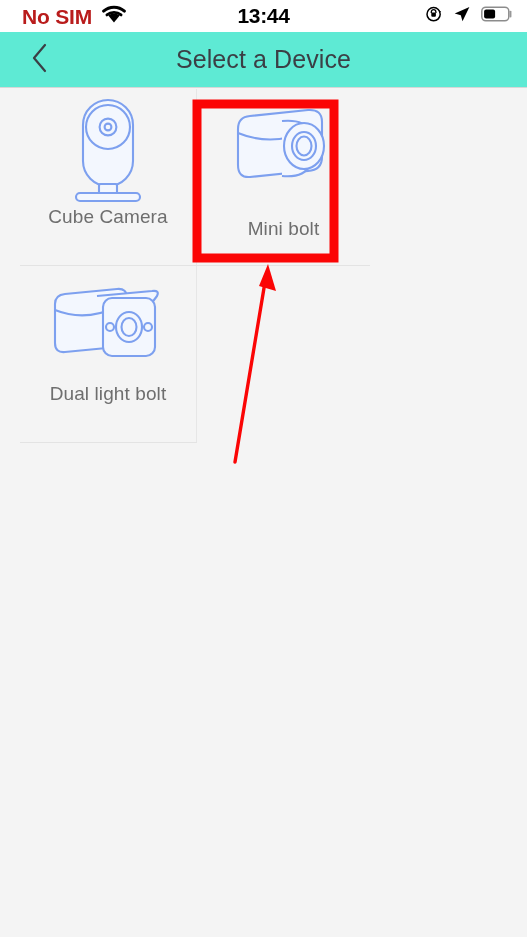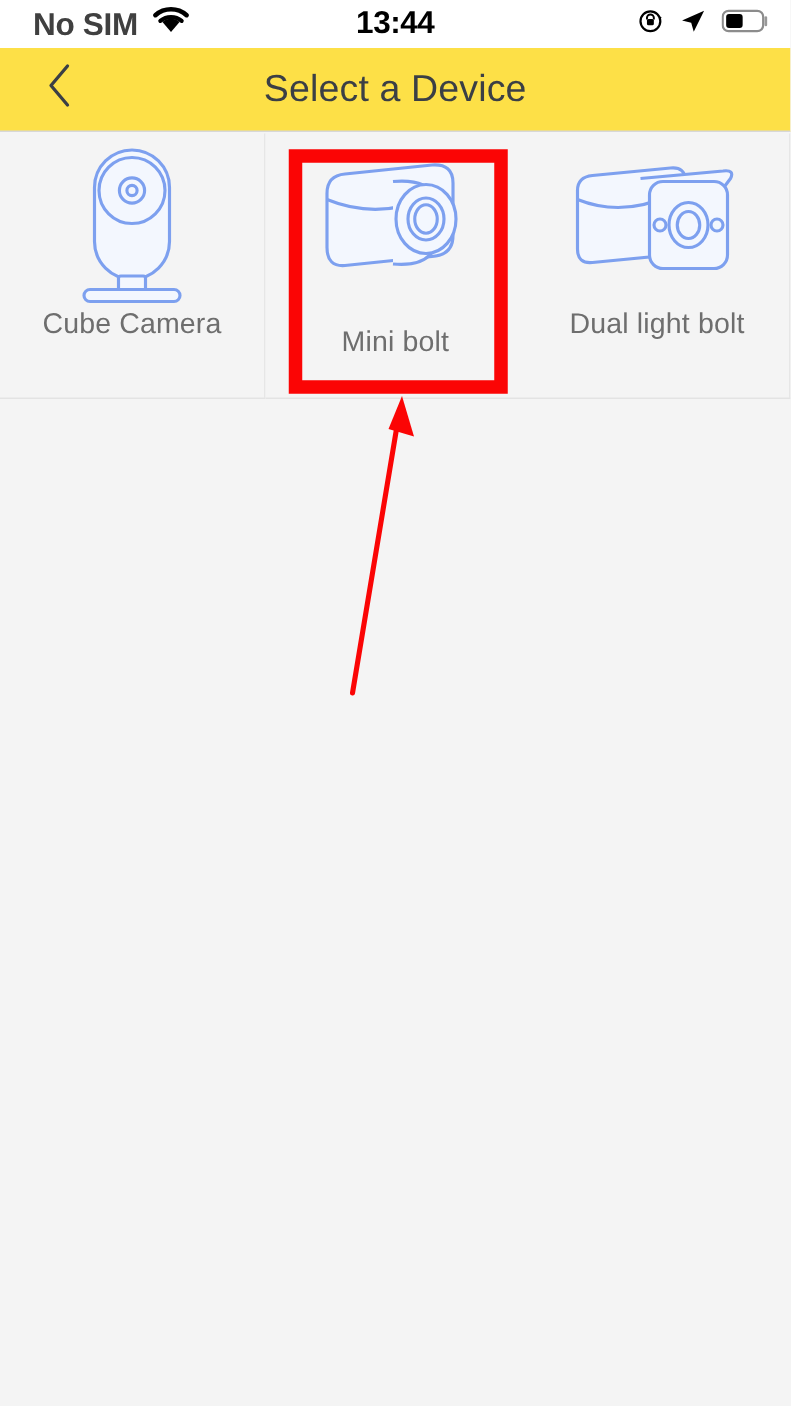--- a/index.html
+++ b/index.html
@@ -30,21 +30,21 @@
   }
   .sb-left {
     position: absolute;
     left: 22px; top: 0; height: 32px;
     display: flex; align-items: center; gap: 9px;
   }
   .sb-carrier {
     font-size: 21px;
     font-weight: 600;
     letter-spacing: -0.2px;
-    color: #404040;
+    color: #b91c1c;
     line-height: 1;
   }
   .sb-center {
     position: absolute;
     left: 0; top: 0; width: 527px; height: 32px;
     display: flex; align-items: center; justify-content: center;
   }
   .sb-time {
     font-size: 21px;
     font-weight: 700;
@@ -55,21 +55,21 @@
     position: absolute;
     right: 14px; top: 0; height: 32px;
     display: flex; align-items: center; gap: 10px;
   }
 
   
   .navbar {
     position: absolute;
     top: 32px; left: 0;
     width: 527px; height: 56px;
-    background: #fde047;
+    background: #5eead4;
     border-bottom: 1px solid #d7d7d7;
     z-index: 4;
   }
   .nav-back {
     position: absolute;
     left: 10px; top: 0;
     width: 60px; height: 55px;
     display: flex; align-items: center; justify-content: center;
     cursor: pointer;
   }
@@ -84,20 +84,21 @@
   }
 
   
   .grid {
     position: absolute;
     top: 89px; left: 0;
     width: 527px;
     display: flex;
     flex-wrap: wrap;
     z-index: 1;
+    padding-left: 20px;
   }
   .cell {
     position: relative;
     width: 177px;
     height: 177px;
     background: #f4f4f4;
     border-right: 1px solid #e6e6e6;
     border-bottom: 1px solid #e3e3e3;
     display: flex;
     flex-direction: column;

